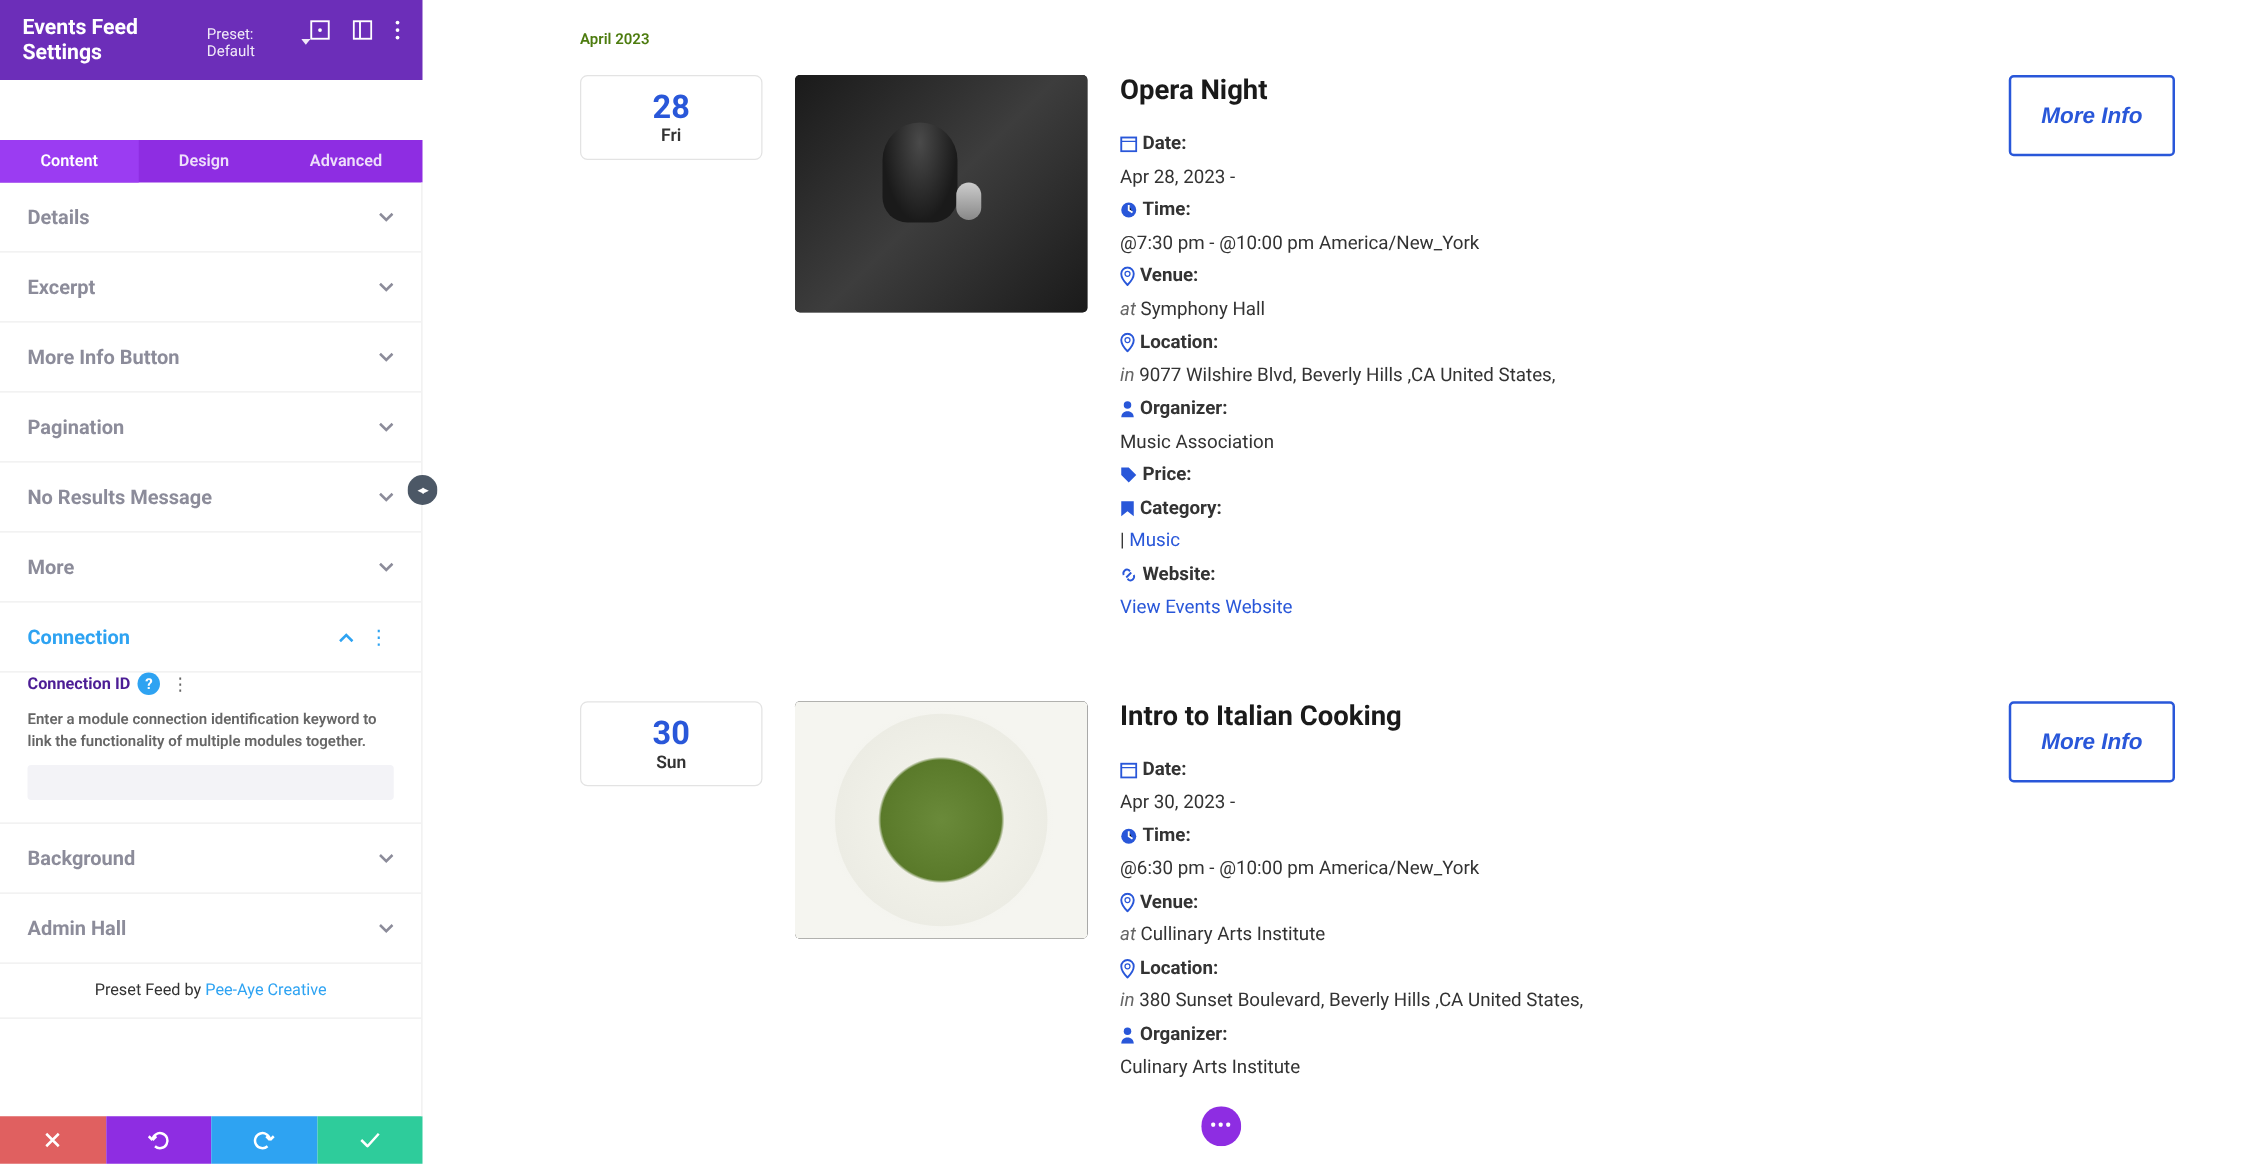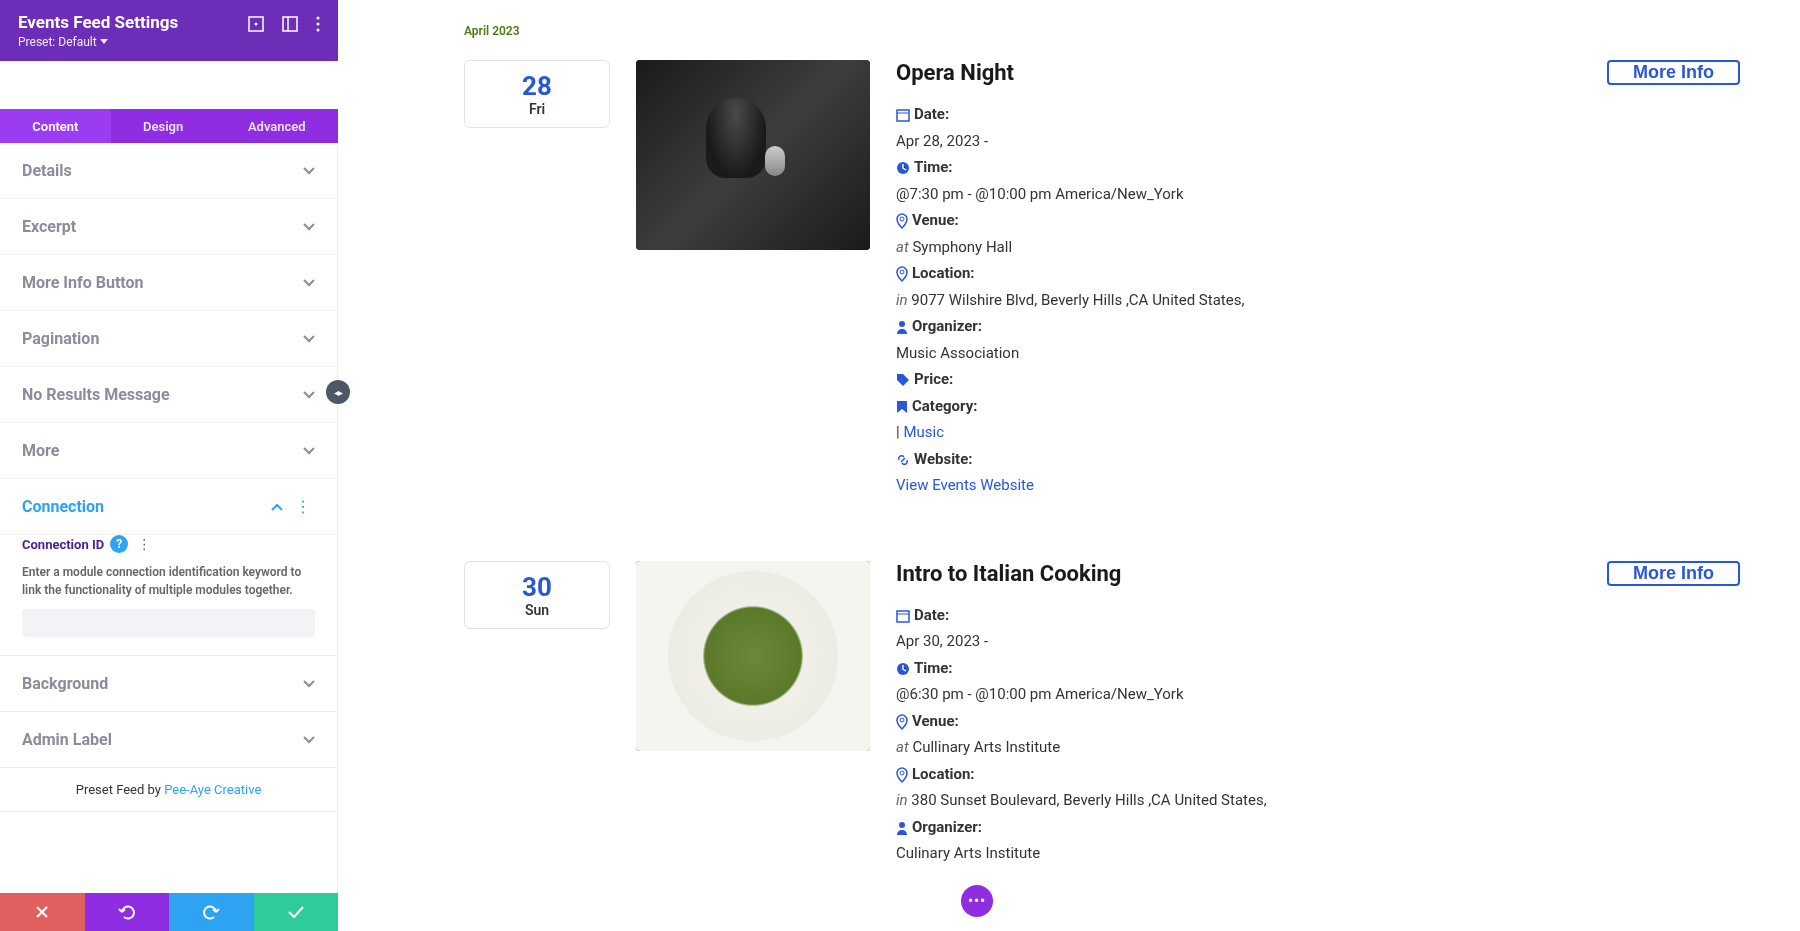--- a/index.html
+++ b/index.html
@@ -1,20 +1,20 @@
 <!DOCTYPE html>
 <html><head>
 <meta charset="utf-8">
 <style>
 * { margin: 0; padding: 0; box-sizing: border-box; }
 body { font-family: -apple-system, BlinkMacSystemFont, "Segoe UI", Roboto, sans-serif; background: #fff; color: #333; width: 1800px; height: 931px; overflow: hidden; position: relative; }
 
 .sidebar { position: fixed; left: 0; top: 0; width: 338px; height: 100%; background: #fff; display: flex; flex-direction: column; z-index: 10; }
 .sb-header { background: #6c2eb9; color: #fff; padding: 12px 18px; display: flex; align-items: flex-start; justify-content: space-between; }
-.sb-header-left { display: flex; flex-direction: column; }
+.sb-header-left { display: flex; }
 .sb-title { font-size: 17px; font-weight: 700; }
 .sb-preset { font-size: 12px; opacity: 0.9; margin-top: 3px; display: flex; align-items: center; gap: 3px; cursor: pointer; }
 .sb-header-icons { display: flex; gap: 18px; align-items: center; margin-top: 4px; }
 .sb-header-icons svg { cursor: pointer; }
 
 .sb-tabs { background: #8e2de2; display: flex; height: 34px; margin-top: 48px; }
 .sb-tab { flex: 1 1 auto; color: #fff; font-size: 13px; font-weight: 600; display: flex; align-items: center; justify-content: center; cursor: pointer; opacity: 0.85; }
 .sb-tab.active { background: #9b3cf2; opacity: 1; }
 
 .sb-scroll { flex: 1; overflow-y: auto; position: relative; border-right: 1px solid #eee; }
@@ -62,21 +62,21 @@
 
 .event-body { flex: 1; }
 .event-title { font-size: 22px; font-weight: 700; color: #1a1a1a; margin-bottom: 18px; }
 .meta-row { font-size: 15px; color: #333; margin-bottom: 4px; line-height: 1.5; }
 .meta-label { font-weight: 700; }
 .meta-icon { display: inline-flex; vertical-align: middle; margin-right: 4px; color: #2957d9; }
 .italic { font-style: italic; color: #666; }
 .at-sign { display:inline-block; }
 .link { color: #2957d9; text-decoration: none; }
 
-.more-info { border: 2px solid #2957d9; color: #2957d9; font-size: 18px; font-weight: 600; padding: 0 24px; border-radius: 4px; background: #fff; cursor: pointer; white-space: nowrap; align-self: flex-start; }
+.more-info { border: 2px solid #2957d9; color: #2957d9; font-size: 18px; font-weight: 600; padding: 20px 24px; border-radius: 4px; background: #fff; cursor: pointer; white-space: nowrap; align-self: flex-start; font-style: italic; }
 
 .fab { position: fixed; left: 961px; bottom: 14px; width: 32px; height: 32px; border-radius: 50%; background: #8e2de2; color: #fff; display: flex; align-items: center; justify-content: center; cursor: pointer; z-index: 30; font-size: 14px; font-weight:700; letter-spacing:1px; }
 
 .singer { position:absolute; top:20%; left:30%; width:60px; height:80px; background: radial-gradient(ellipse at 50% 20%, #4a4a4a 0%, #1a1a1a 70%); border-radius: 30px 30px 20px 20px; }
 .mic { position:absolute; top:45%; left:55%; width:20px; height:30px; background: linear-gradient(#ccc, #888); border-radius: 10px; }
 </style>
 </head>
 <body>
 
 <div class="sidebar">
@@ -168,21 +168,21 @@
       <div class="conn-desc">Enter a module connection identification keyword to link the functionality of multiple modules together.</div>
       <input class="conn-input" type="text" value="" style="">
     </div>
     <div class="sb-section">
       <span class="sb-section-title">Background</span>
       <svg class="sb-chev" width="12" height="8" viewBox="0 0 12 8">
           <path fill="none" stroke="currentColor" stroke-width="2" d="M1 1l5 5 5-5"></path>
         </svg>
     </div>
     <div class="sb-section">
-      <span class="sb-section-title">Admin Label</span>
+      <span class="sb-section-title">Admin Hall</span>
       <svg class="sb-chev" width="12" height="8" viewBox="0 0 12 8">
           <path fill="none" stroke="currentColor" stroke-width="2" d="M1 1l5 5 5-5"></path>
         </svg>
     </div>
     <div class="sb-footer-text">
       <span>Preset Feed by </span><a href="#" class="link">Pee-Aye Creative</a>
     </div>
   </div>
 
   <div class="sb-bottom">

